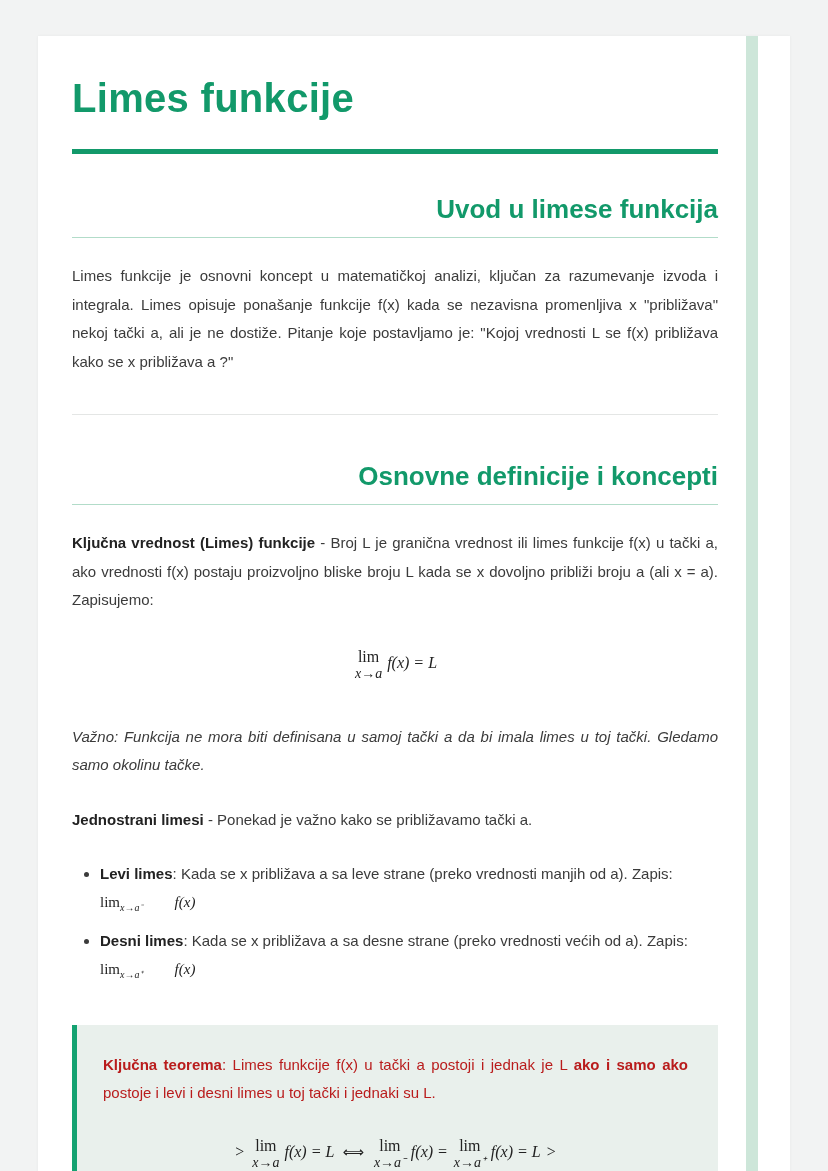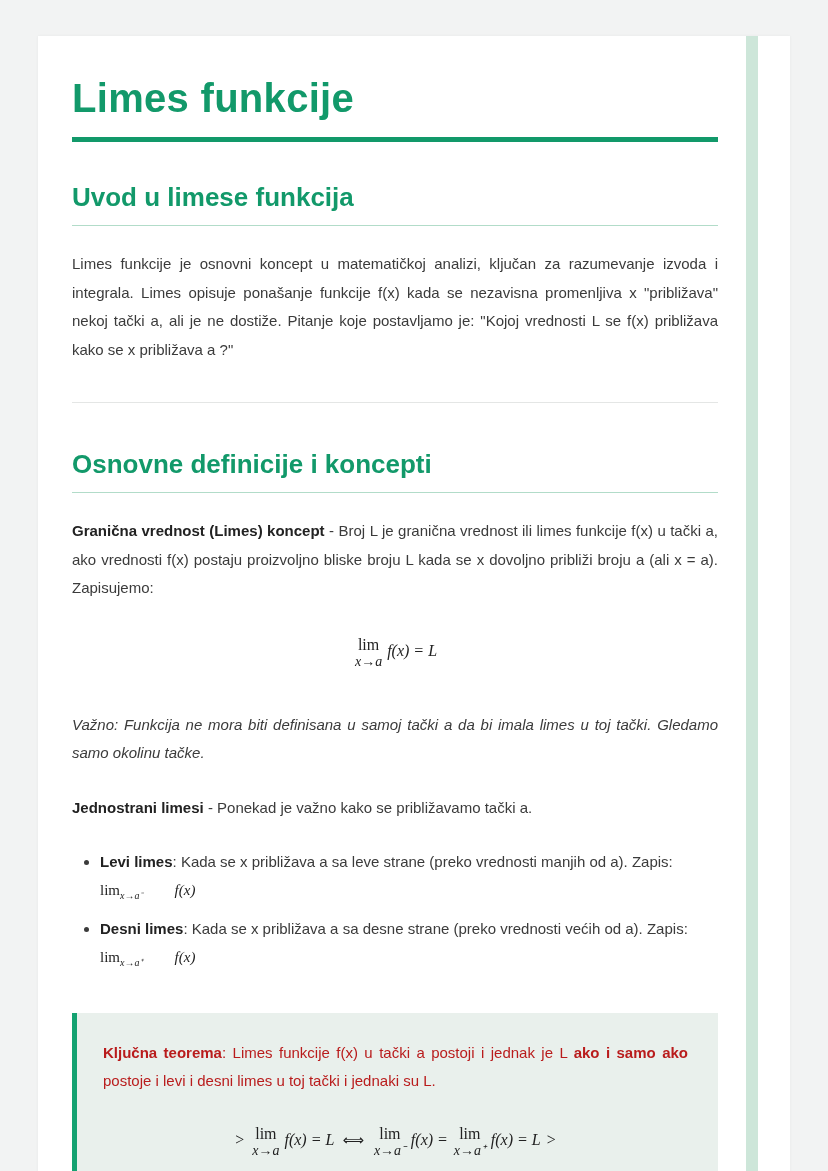--- a/index.html
+++ b/index.html
@@ -23,36 +23,37 @@
     padding: 40px 72px 16px 34px;
     box-shadow: 0 0 3px rgba(0,0,0,0.05);
   }
   .stripe {
     position: absolute;
     top: 0; right: 32px; bottom: 0;
     width: 12px;
     background: #cde6d9;
   }
   .title {
-    margin: 0 0 16px 0;
+    margin: 0 0 28px 0;
     font-size: 40px;
     font-weight: bold;
     color: #12996a;
     letter-spacing: 0.3px;
   }
   .rule-thick {
     height: 5px;
     background: #12996a;
     margin: 0 0 40px 0;
   }
   h2.section-heading {
     margin: 0 0 12px 0;
     font-size: 26px;
     font-weight: bold;
     color: #12996a;
+    text-align: right;
   }
   .rule-thin {
     height: 1px;
     background: #b2dcc9;
     margin: 0 0 24px 0;
   }
   .body-text {
     margin: 0 0 26px 0;
     font-size: 15px;
     line-height: 1.9;
@@ -144,21 +145,21 @@
       <div class="rule-thin"></div>
       <p class="body-text">Limes funkcije je osnovni koncept u matematičkoj analizi, ključan za razumevanje izvoda i integrala. Limes opisuje ponašanje funkcije f(x) kada se nezavisna promenljiva x "približava" nekoj tački a, ali je ne dostiže. Pitanje koje postavljamo je: "Kojoj vrednosti L se f(x) približava kako se x približava a ?"</p>
     </section>
 
     <div class="divider"></div>
 
     <section>
       <h2 class="section-heading">Osnovne definicije i koncepti</h2>
       <div class="rule-thin"></div>
 
-      <p class="body-text"><strong>Granična vrednost (Limes) koncept</strong><span> - Broj L je granična vrednost ili limes funkcije f(x) u tački a, ako vrednosti f(x) postaju proizvoljno bliske broju L kada se x dovoljno približi broju a (ali x = a). Zapisujemo:</span></p>
+      <p class="body-text"><strong>Ključna vrednost (Limes) funkcije</strong><span> - Broj L je granična vrednost ili limes funkcije f(x) u tački a, ako vrednosti f(x) postaju proizvoljno bliske broju L kada se x dovoljno približi broju a (ali x = a). Zapisujemo:</span></p>
 
       <div class="formula-center">
         <span class="lim-stack">
             <span class="lim-word">lim</span>
             <span class="lim-sub">x→a</span>
           </span><span class="math-expr">f(x) = L</span>
       </div>
 
       <p class="note">Važno: Funkcija ne mora biti definisana u samoj tački a da bi imala limes u toj tački. Gledamo samo okolinu tačke.</p>
 

